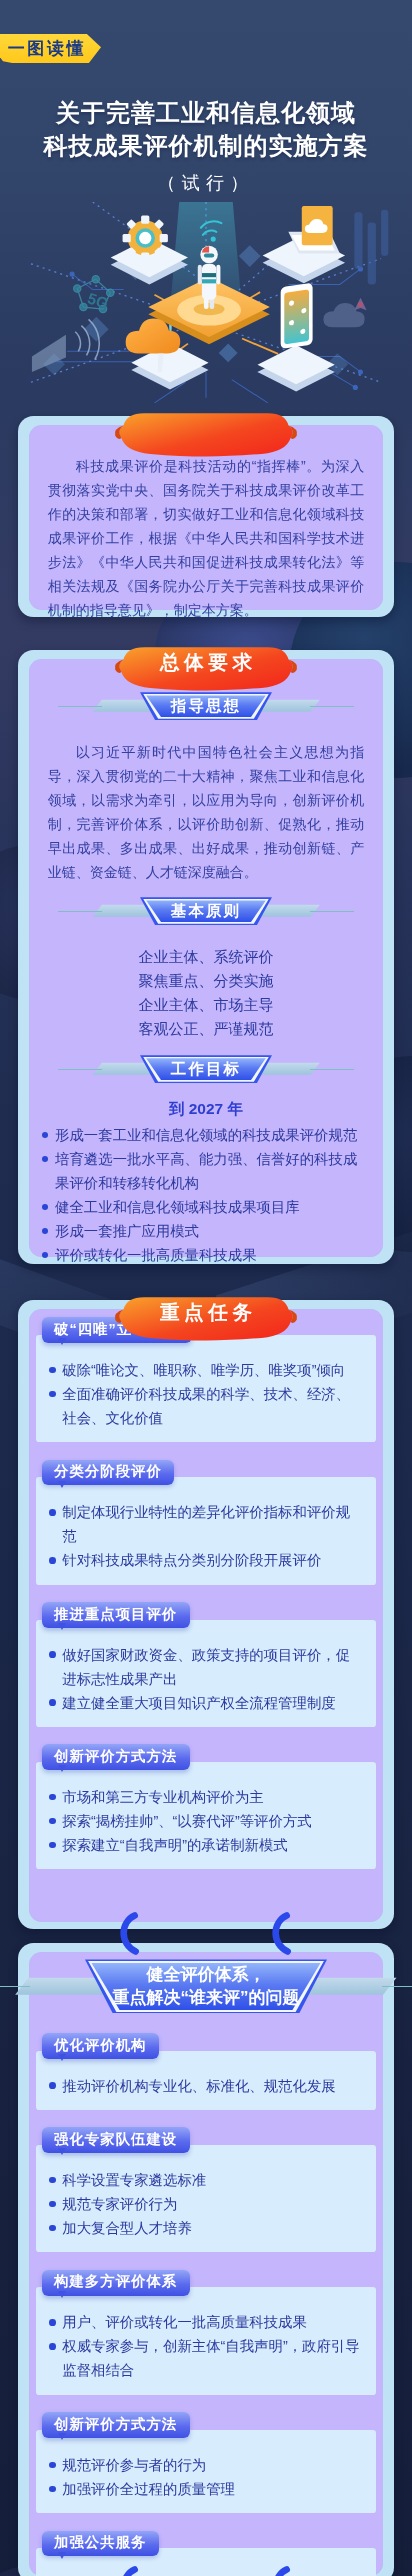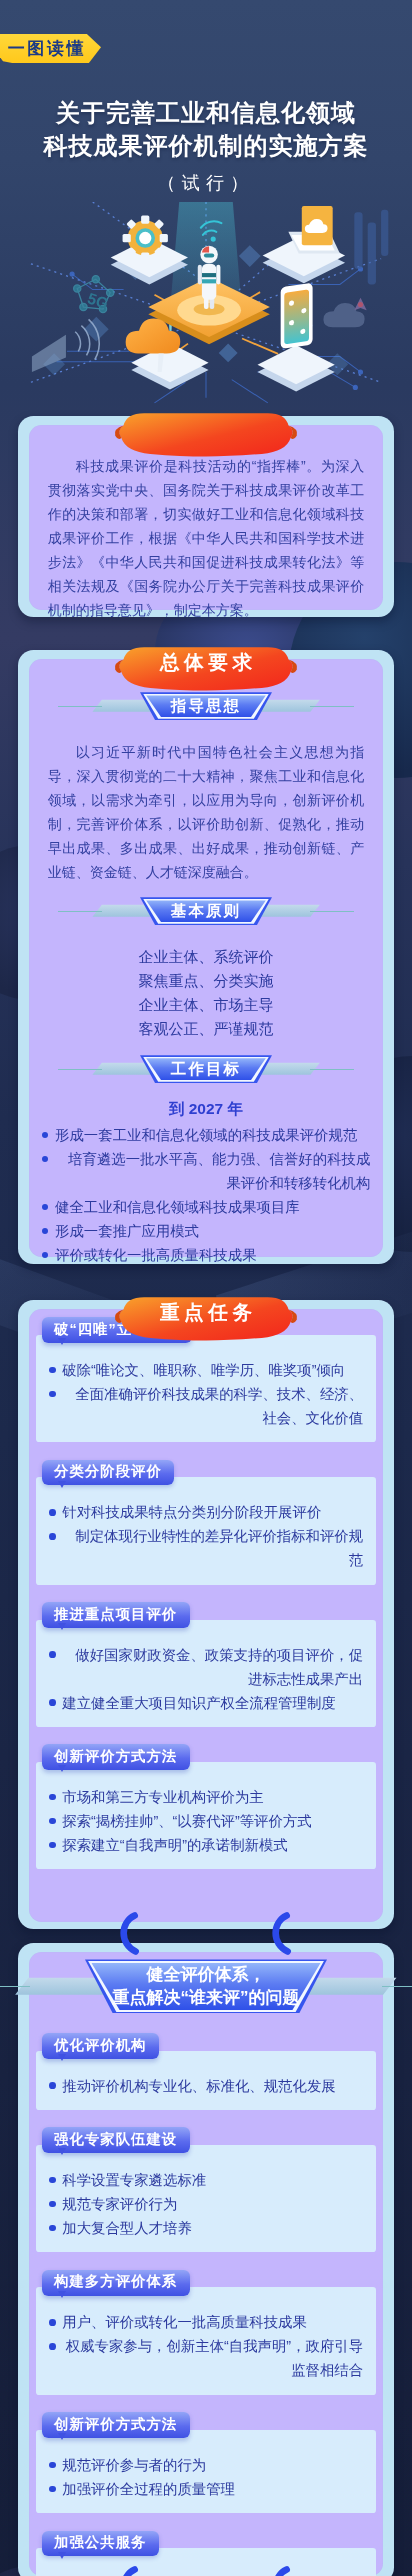--- a/index.html
+++ b/index.html
@@ -62,21 +62,21 @@
   .sub-badge .wing.wl{left:-43px;} .sub-badge .wing.wr{right:-43px;}
   .sub-badge .wline.ll{left:-82px;width:44px;} .sub-badge .wline.lr{right:-82px;width:44px;}
   .sub-badge .txt{font-size:15.5px;letter-spacing:2.1px;}
   .banner{width:242px;height:54px;}
   .banner .wing{width:98px;height:16.5px;}
   .banner .wing.wl{left:-63px;} .banner .wing.wr{right:-63px;}
   .banner .wline.ll{left:-101px;width:46px;} .banner .wline.lr{right:-101px;width:46px;}
   .banner .txt{font-size:17px;line-height:23px;}
   
   .para{font-size:14px;line-height:24px;color:#3340A0;text-indent:2em;margin:0 18.5px;text-align:justify;}
-  .bullets{list-style:none;margin:0;padding:0;text-align:right;}
+  .bullets{list-style:none;margin:0;padding:0;}
   .bullets li{display:flex;font-size:14.4px;line-height:24px;color:#2C3A9E;}
   .bullets li::before{content:"";flex:0 0 6.7px;width:6.7px;height:6.7px;border-radius:50%;background:#2946D8;margin:8.8px 6.7px 0 0;}
   .center-txt{text-align:center;font-size:15px;line-height:24px;color:#2C3A9E;font-weight:500;}
   .goal-intro{text-align:center;font-size:15.5px;font-weight:800;color:#2E3FD0;}
   
   .task{margin:17.5px 7.2px 0;}
   .pill{position:relative;display:inline-block;margin-left:5.2px;z-index:2;
     padding:2.6px 12.4px 4.1px;border-radius:6.2px;
     background:linear-gradient(180deg,#93A5F7 0%,#5B6BEE 55%,#3F51E3 100%);
     color:#fff;font-size:14.4px;font-weight:800;letter-spacing:1px;
@@ -402,24 +402,24 @@
               <span>全面准确评价科技成果的科学、技术、经济、社会、文化价值</span>
             </li>
         </ul>
       </div>
     </div>
     <div class="task">
       <div class="pill"><span>分类分阶段评价</span></div>
       <div class="box">
         <ul class="bullets">
           <li>
+              <span>制定体现行业特性的差异化评价指标和评价规范</span>
+            </li>
+          <li>
               <span>针对科技成果特点分类别分阶段开展评价</span>
-            </li>
-          <li>
-              <span>制定体现行业特性的差异化评价指标和评价规范</span>
             </li>
         </ul>
       </div>
     </div>
     <div class="task">
       <div class="pill"><span>推进重点项目评价</span></div>
       <div class="box">
         <ul class="bullets">
           <li>
               <span>做好国家财政资金、政策支持的项目评价，促进标志性成果产出</span>

